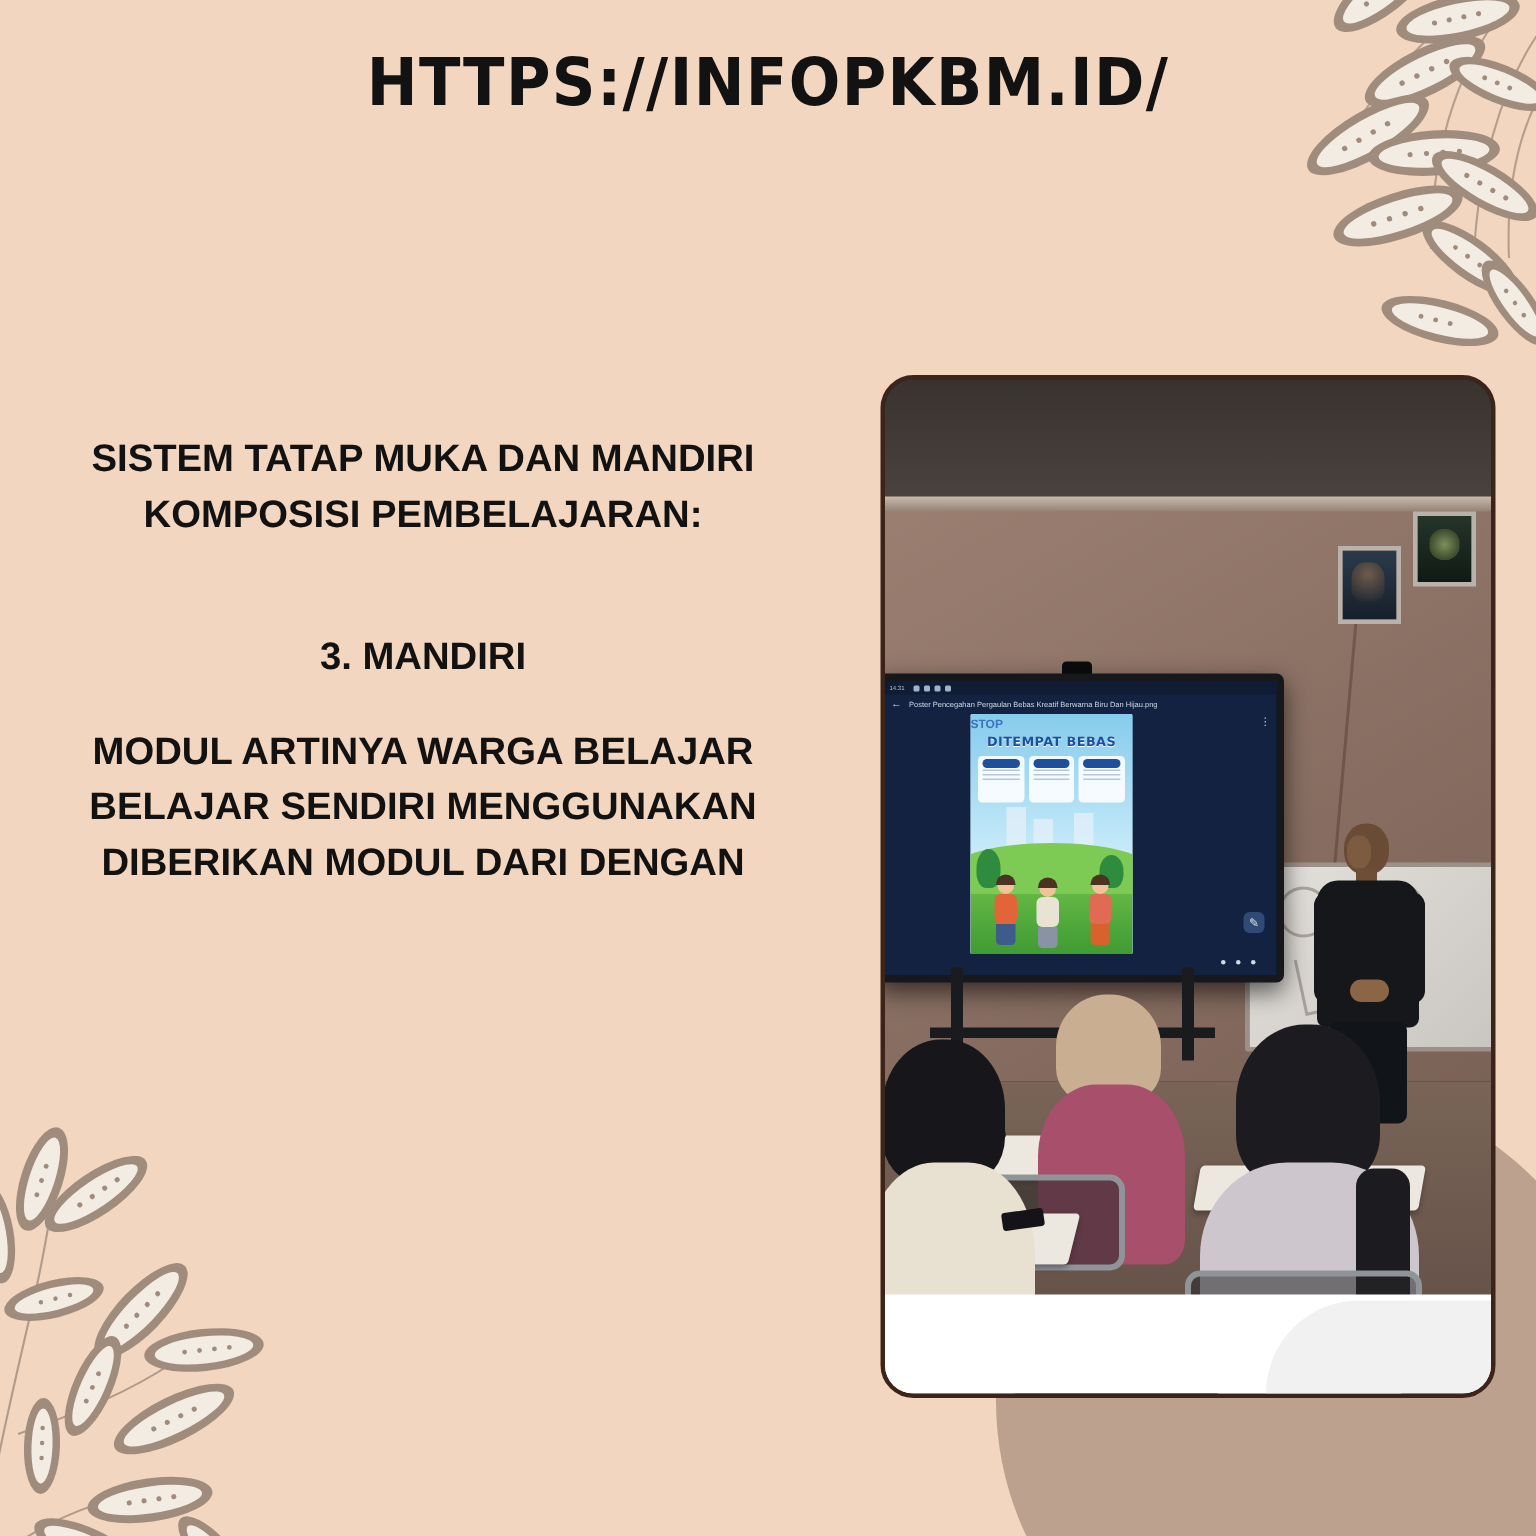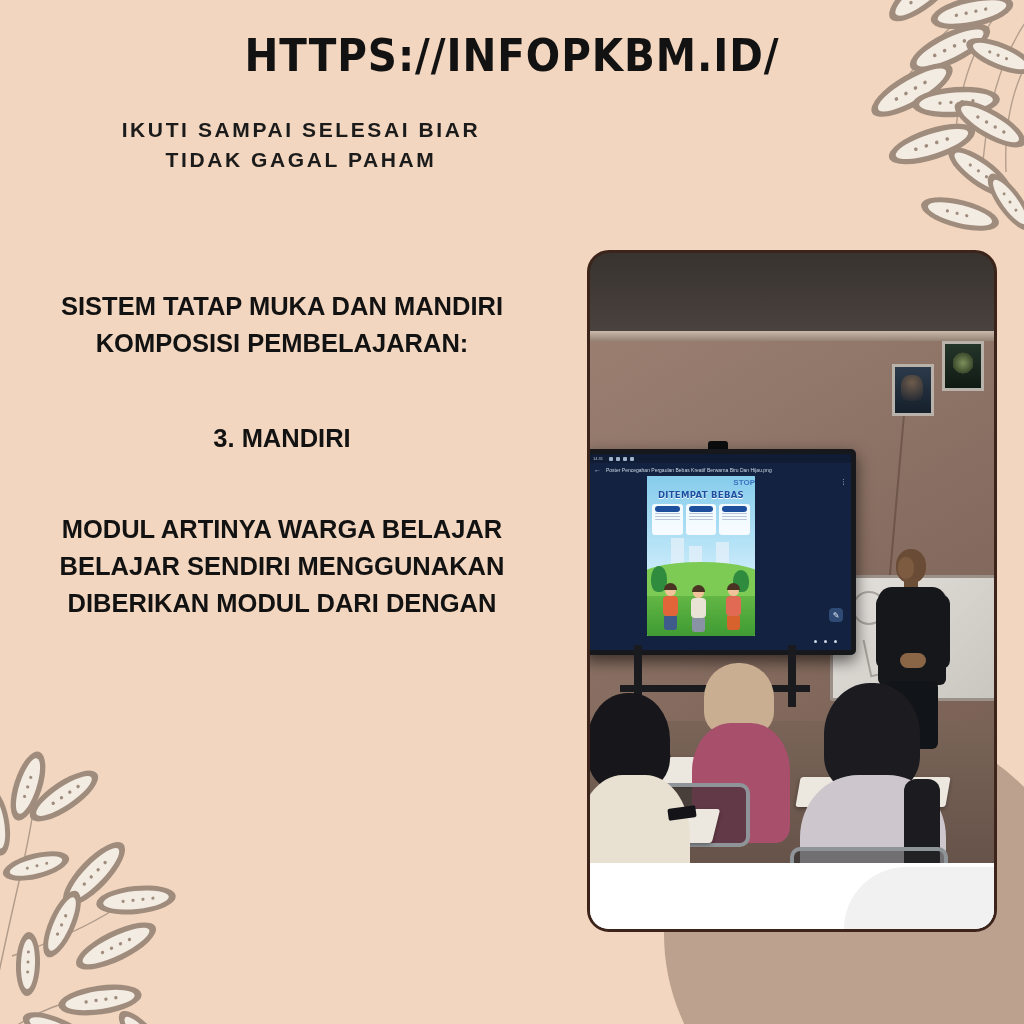--- a/index.html
+++ b/index.html
@@ -41,21 +41,21 @@
     text-align:center;color:#121212;
   }
   #body-copy .blk{margin:0 0 26px 0;}
   #body-copy .blk:last-child{margin-bottom:0;}
   #body-copy .line{
     font-size:25.5px;line-height:1.44;font-weight:700;white-space:nowrap;
   }
   #body-copy .blk.heading{margin-bottom:59px;}
   #body-copy .blk.item1{margin-bottom:40px;}
   #body-copy .blk.item2{margin-bottom:40px;}
-  #body-copy .blk.item3{margin-bottom:54px;}
+  #body-copy .blk.item3{margin-bottom:26px;}
 
   
   #photo-card{
     position:absolute;left:587px;top:250px;width:404px;height:676px;
     border:3px solid #3c241b;border-radius:22px;overflow:hidden;
     background:#2c2624;
   }
   #photo{position:absolute;inset:0;overflow:hidden;}
   
   .ceiling{position:absolute;left:0;top:0;width:100%;height:84px;
@@ -124,21 +124,21 @@
 
   
   #poster-img{position:absolute;left:58px;top:22px;width:108px;height:160px;
     background:linear-gradient(#9fd8f2 0%,#bfe6f7 45%,#cfeefb 62%);
     overflow:hidden;border-radius:1px;}
   #poster-img .sky{position:absolute;inset:0;
     background:linear-gradient(#86ccec,#c4e9f9 55%,#d8f2fd 70%);}
   #poster-img .ptitle{position:absolute;left:0;right:0;top:14px;text-align:center;
     font-size:8.5px;font-weight:700;color:#1b4fa0;letter-spacing:.3px;
     font-family:"DejaVu Sans",sans-serif;text-shadow:0 1px 0 #fff;}
-  #poster-img .ptitle-top{position:absolute;left:0;right:0;top:2px;text-align:right;
+  #poster-img .ptitle-top{position:absolute;left:0;right:0;top:2px;text-align:left;
     font-size:8px;font-weight:700;color:#2f63b6;opacity:.85;}
   #poster-img .cards{position:absolute;left:5px;right:5px;top:28px;
     display:flex;gap:3px;}
   #poster-img .card{flex:1;background:rgba(255,255,255,.88);border-radius:3px;
     padding-top:7px;height:24px;position:relative;}
   #poster-img .card .cap{position:absolute;left:3px;right:3px;top:2px;height:6px;
     background:#1e4f9c;border-radius:3px;}
   #poster-img .card .ln{height:1.5px;background:#b9c6d8;margin:1.5px 3px;border-radius:1px;}
   #poster-img .grass{position:absolute;left:0;right:0;bottom:0;height:54px;
     background:linear-gradient(#6fc04a,#3f9b33);}
@@ -467,24 +467,20 @@
             <circle cx="-8" cy="0" r="1.5"></circle>
             <circle cx="2" cy="0" r="1.5"></circle>
             <circle cx="12" cy="0" r="1.5"></circle>
           </g>
       </g>
     </g>
   </svg>
 
   <div id="headline">HTTPS://INFOPKBM.ID/</div>
 
-  <div id="subhead">
-    <div>IKUTI SAMPAI SELESAI BIAR</div>
-    <div>TIDAK GAGAL PAHAM</div>
-  </div>
 
   <div id="body-copy">
     <div class="blk heading">
       <div class="line">SISTEM TATAP MUKA DAN MANDIRI</div>
       <div class="line">KOMPOSISI PEMBELAJARAN:</div>
     </div>
     <div class="blk item3">
       <div class="line">3. MANDIRI</div>
     </div>
     <div class="blk item3detail">

